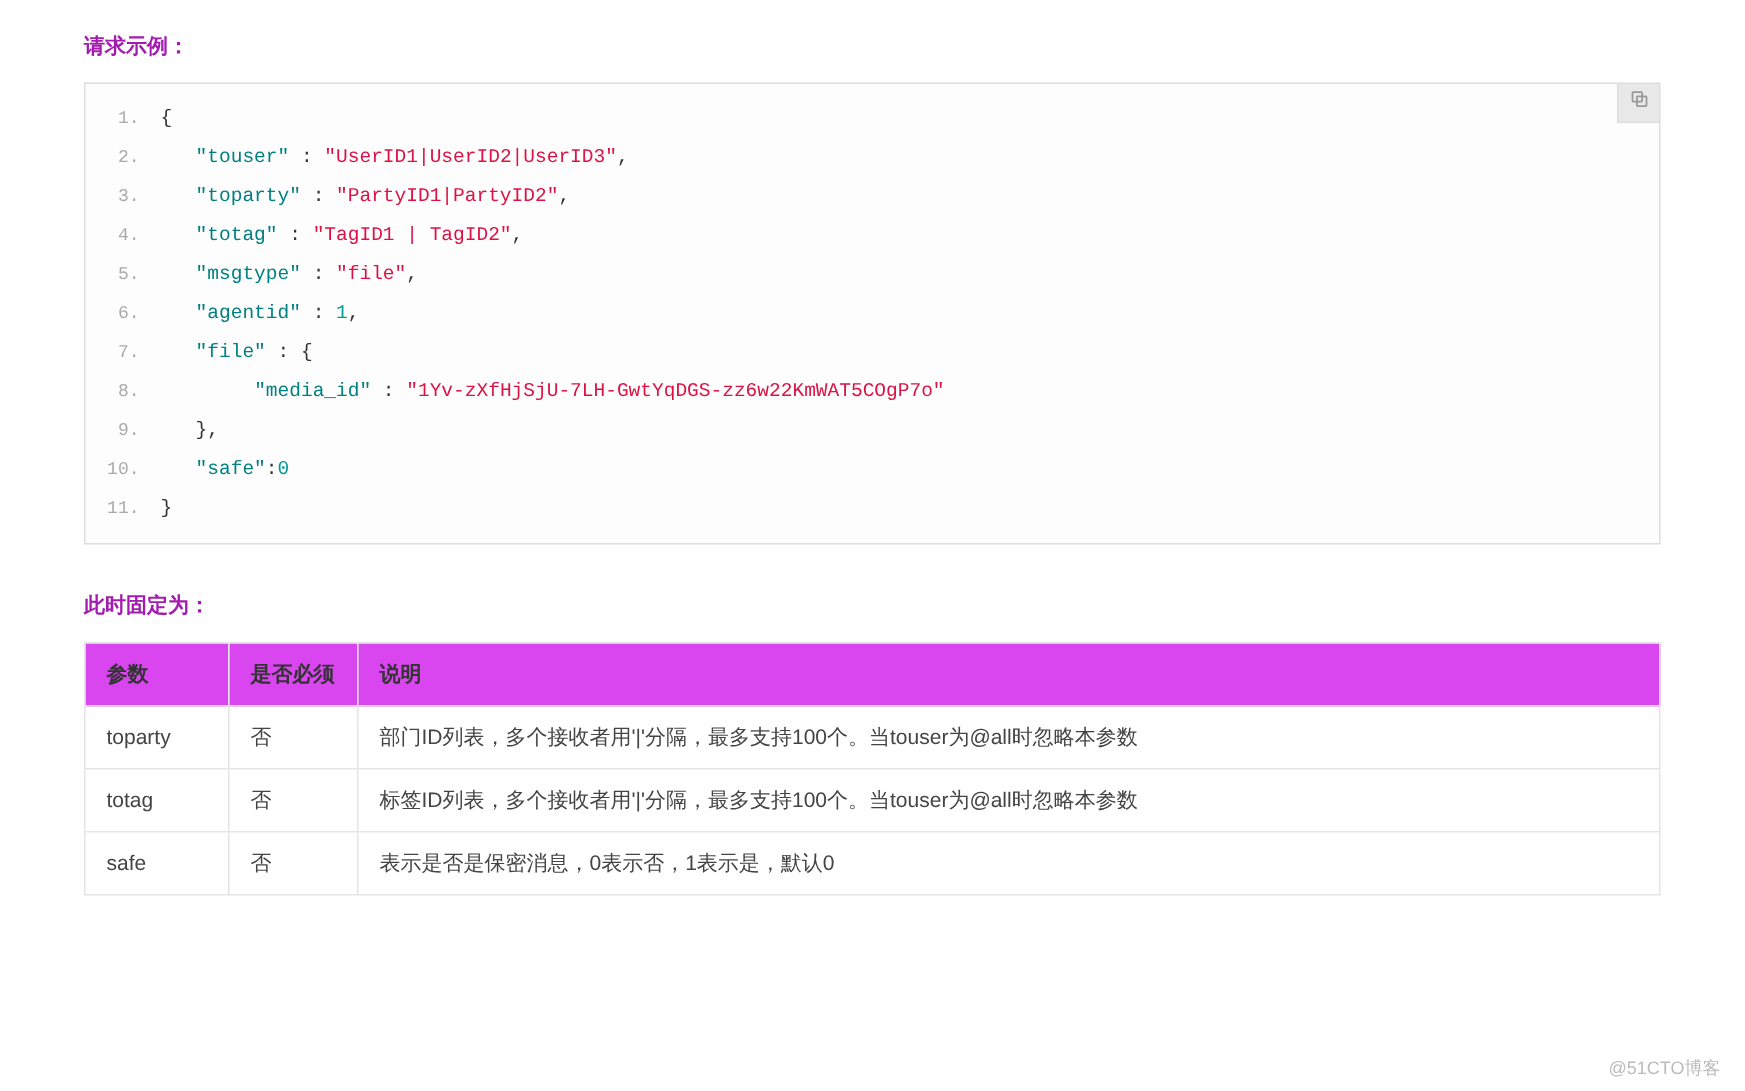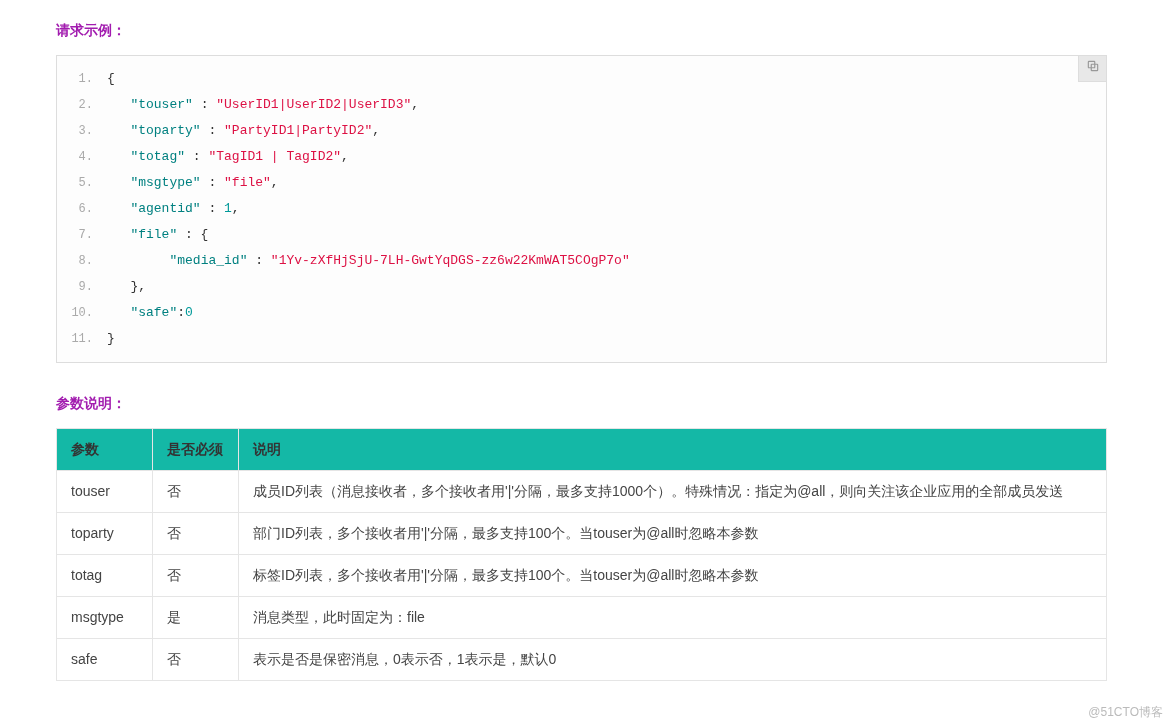--- a/index.html
+++ b/index.html
@@ -75,37 +75,37 @@
     border-collapse: collapse;
     border: 1px solid #ddd;
     font-size: 14px;
   }
   table.param-table th, table.param-table td {
     border: 1px solid #e5e5e5;
     padding: 10px 14px;
     text-align: left;
   }
   table.param-table th {
-    background: #14b8a6;
+    background: #d946ef;
     font-weight: 600;
     color: #333;
   }
   table.param-table td {
     color: #444;
   }
   table.param-table td.c1 { width: 96px; }
   table.param-table th.c1 { width: 96px; }
   table.param-table td.c2 { width: 86px; }
   table.param-table th.c2 { width: 86px; }
   a.link { color: #0969a2; text-decoration: none; }
 
   .watermark {
     position: fixed;
     bottom: 6px;
-    right: 0;
+    right: 16px;
     font-size: 12px;
     color: #bbb;
     pointer-events: none;
   }
 </style>
 </head>
 <body>
 
 <div class="section-title">请求示例：</div>
 
@@ -159,52 +159,42 @@
         <span class="ln">10.</span>
         <span class="cl"><span class="tok-punc">   </span><span class="tok-key">"safe"</span><span class="tok-punc">:</span><span class="tok-num">0</span></span>
       </li>
       <li>
         <span class="ln">11.</span>
         <span class="cl"><span class="tok-punc">}</span></span>
       </li>
     </ol>
 </div>
 
-<div class="section-title">参数说明：</div>
+<div class="section-title">此时固定为：</div>
 
 <table class="param-table">
   <thead>
     <tr>
       <th class="c1">参数</th>
       <th class="c2">是否必须</th>
       <th>说明</th>
     </tr>
   </thead>
   <tbody id="param-tbody">
-      <tr>
-        <td class="c1">touser</td>
-        <td class="c2">否</td>
-        <td>成员ID列表（消息接收者，多个接收者用'|'分隔，最多支持1000个）。特殊情况：指定为@all，则向关注该企业应用的全部成员发送</td>
-      </tr>
       <tr>
         <td class="c1">toparty</td>
         <td class="c2">否</td>
         <td>部门ID列表，多个接收者用'|'分隔，最多支持100个。当touser为@all时忽略本参数</td>
       </tr>
       <tr>
         <td class="c1">totag</td>
         <td class="c2">否</td>
         <td>标签ID列表，多个接收者用'|'分隔，最多支持100个。当touser为@all时忽略本参数</td>
       </tr>
       <tr>
-        <td class="c1">msgtype</td>
-        <td class="c2">是</td>
-        <td>消息类型，此时固定为：file</td>
-      </tr>
-      <tr>
         <td class="c1">safe</td>
         <td class="c2">否</td>
         <td>表示是否是保密消息，0表示否，1表示是，默认0</td>
       </tr>
     </tbody>
 </table>
 
 <div class="watermark">@51CTO博客</div>
 
 </body></html>

